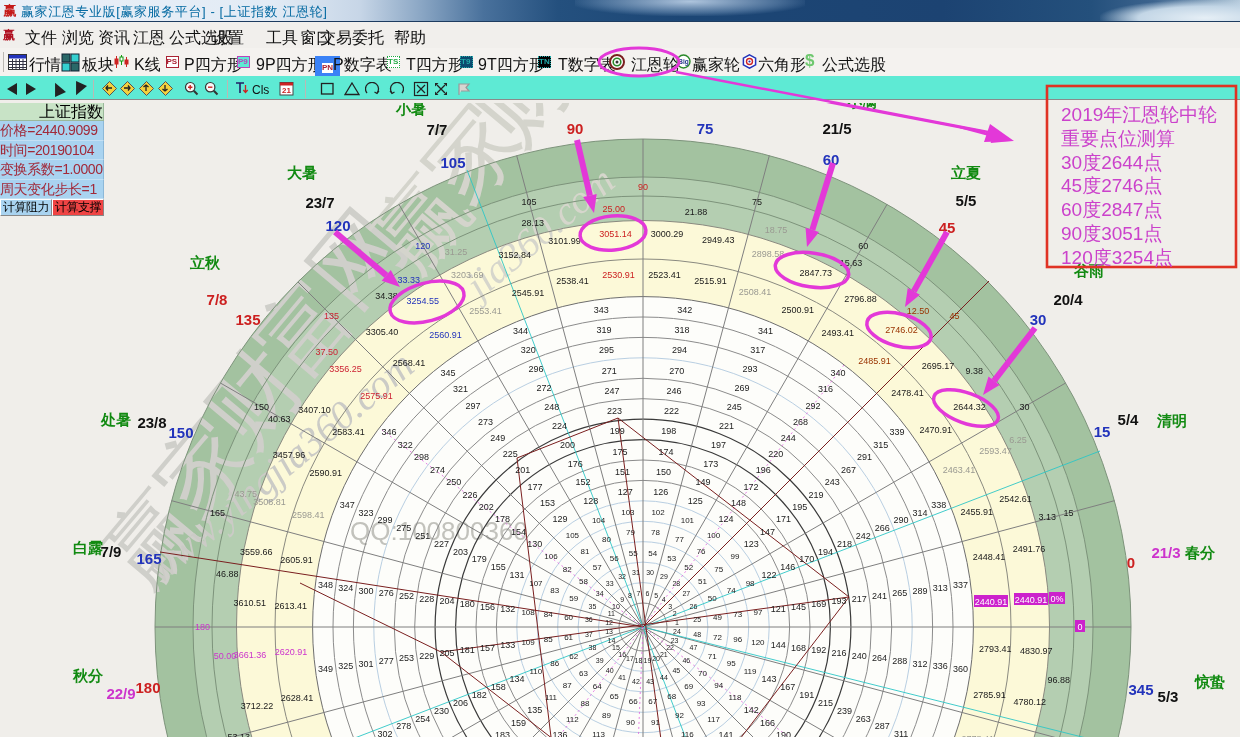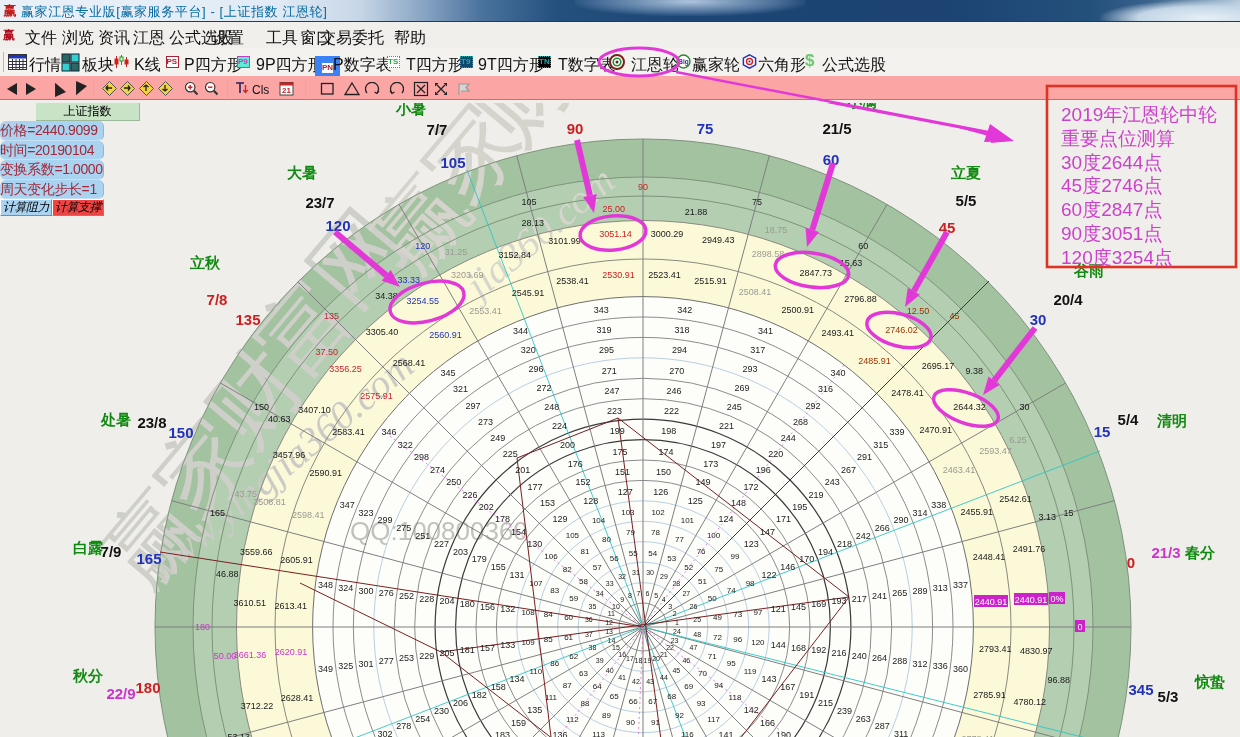--- a/index.html
+++ b/index.html
@@ -7,28 +7,28 @@
 #titlebar{left:0;top:0;width:1240px;height:22px;background:linear-gradient(to right,#eaf0f8 0%,#e2ebf5 22%,#c7d6e7 29%,#8aa6c4 34%,#49719c 39%,#24507e 45%,#1c4675 55%,#1c4372 76%,#24507c 88%,#3d648e 93%,#7e9cb8 97%,#b6cbdc 100%);}
 #titleblob{left:1100px;top:0px;width:140px;height:21px;background:radial-gradient(ellipse at 75% 85%,#e6eff6 0%,#c3d6e6 45%,rgba(185,207,226,0) 72%);}
 #titleblob2{left:575px;top:0;width:230px;height:16px;background:radial-gradient(ellipse at 50% 10%,rgba(190,210,232,.9) 0%,rgba(150,180,212,.35) 55%,rgba(150,180,212,0) 75%);}
 #titletext{left:21px;top:3px;font-size:13px;color:#0369a1;letter-spacing:0.6px;}
 .wicon{left:2px;top:3px;width:16px;height:16px;color:#c41a1a;font-weight:bold;font-size:13px;line-height:16px;text-align:center;}
 #titlesep{left:0;top:21px;width:1240px;height:1px;background:#1e3c60;}
 #menubar{left:0;top:22px;width:1240px;height:26px;background:#f1efec;border-bottom:1px solid #e6e3df;}
 .m{position:absolute;top:6px;font-size:16px;color:#111;}
 #menuicon{left:3px;top:5px;width:14px;height:15px;color:#b01020;font-weight:bold;font-size:12px;}
 #tb1{left:0;top:48px;width:1240px;height:28px;background:#f4f2ef;}
-#tb2{left:0;top:76px;width:1240px;height:23px;background:#fca5a5;border-bottom:1px solid #8a8a8a;}
+#tb2{left:0;top:76px;width:1240px;height:23px;background:#5eead4;border-bottom:1px solid #8a8a8a;}
 .t{position:absolute;top:7px;font-size:16px;color:#111;}
 .bicon{position:absolute;font-size:8px;font-weight:bold;}
 .vsep{position:absolute;width:1px;background:#bbb8b3;}
 #panel{left:0;top:103px;width:104px;}
-#phead{width:103px;height:17px;background:#c8e3c6;border:1px solid #9ab89a;border-width:0 1px 1px 0;font-size:12px;color:#000;text-align:center;line-height:17px;margin-left:36px;}
-.prow{width:103px;height:18.6px;background:#a9d3f0;border-right:1px solid #8cb8d8;border-bottom:1px solid #c4e0f4;font-size:14px;color:#a12a3a;line-height:18.6px;white-space:nowrap;overflow:hidden;letter-spacing:-0.4px;border-radius:6px;}
-#pbtns{width:104px;height:17px;font-style:italic;}
+#phead{width:103px;height:17px;background:#c8e3c6;border:1px solid #9ab89a;border-width:0 1px 1px 0;font-size:16px;color:#000;text-align:right;line-height:17px;}
+.prow{width:103px;height:18.6px;background:#a9d3f0;border-right:1px solid #8cb8d8;border-bottom:1px solid #c4e0f4;font-size:14px;color:#a12a3a;line-height:18.6px;white-space:nowrap;overflow:hidden;letter-spacing:-0.4px;}
+#pbtns{width:104px;height:17px;}
 .pbtn{float:left;height:15px;font-size:12px;color:#000;text-align:center;line-height:15px;border:1px solid #fff;border-right-color:#888;border-bottom-color:#888;white-space:nowrap;letter-spacing:-0.5px;}
 </style></head>
 <body>
 <div id="page">
 <svg width="1240" height="634" viewBox="0 0 1240 634" style="position:absolute;left:0;top:103px" font-family="&quot;Liberation Sans&quot;,sans-serif">
       <rect x="0" y="0" width="1240" height="634" fill="#f0eeea"></rect>
       <circle cx="643.0" cy="524.0" r="488" fill="#a3c2a0"></circle>
       <circle cx="643.0" cy="524.0" r="450" fill="#b4ceb1"></circle>
       <circle cx="643.0" cy="524.0" r="406.5" fill="#fcf9d8"></circle>
       <circle cx="643.0" cy="524.0" r="330.4" fill="#fdfdfa"></circle>

